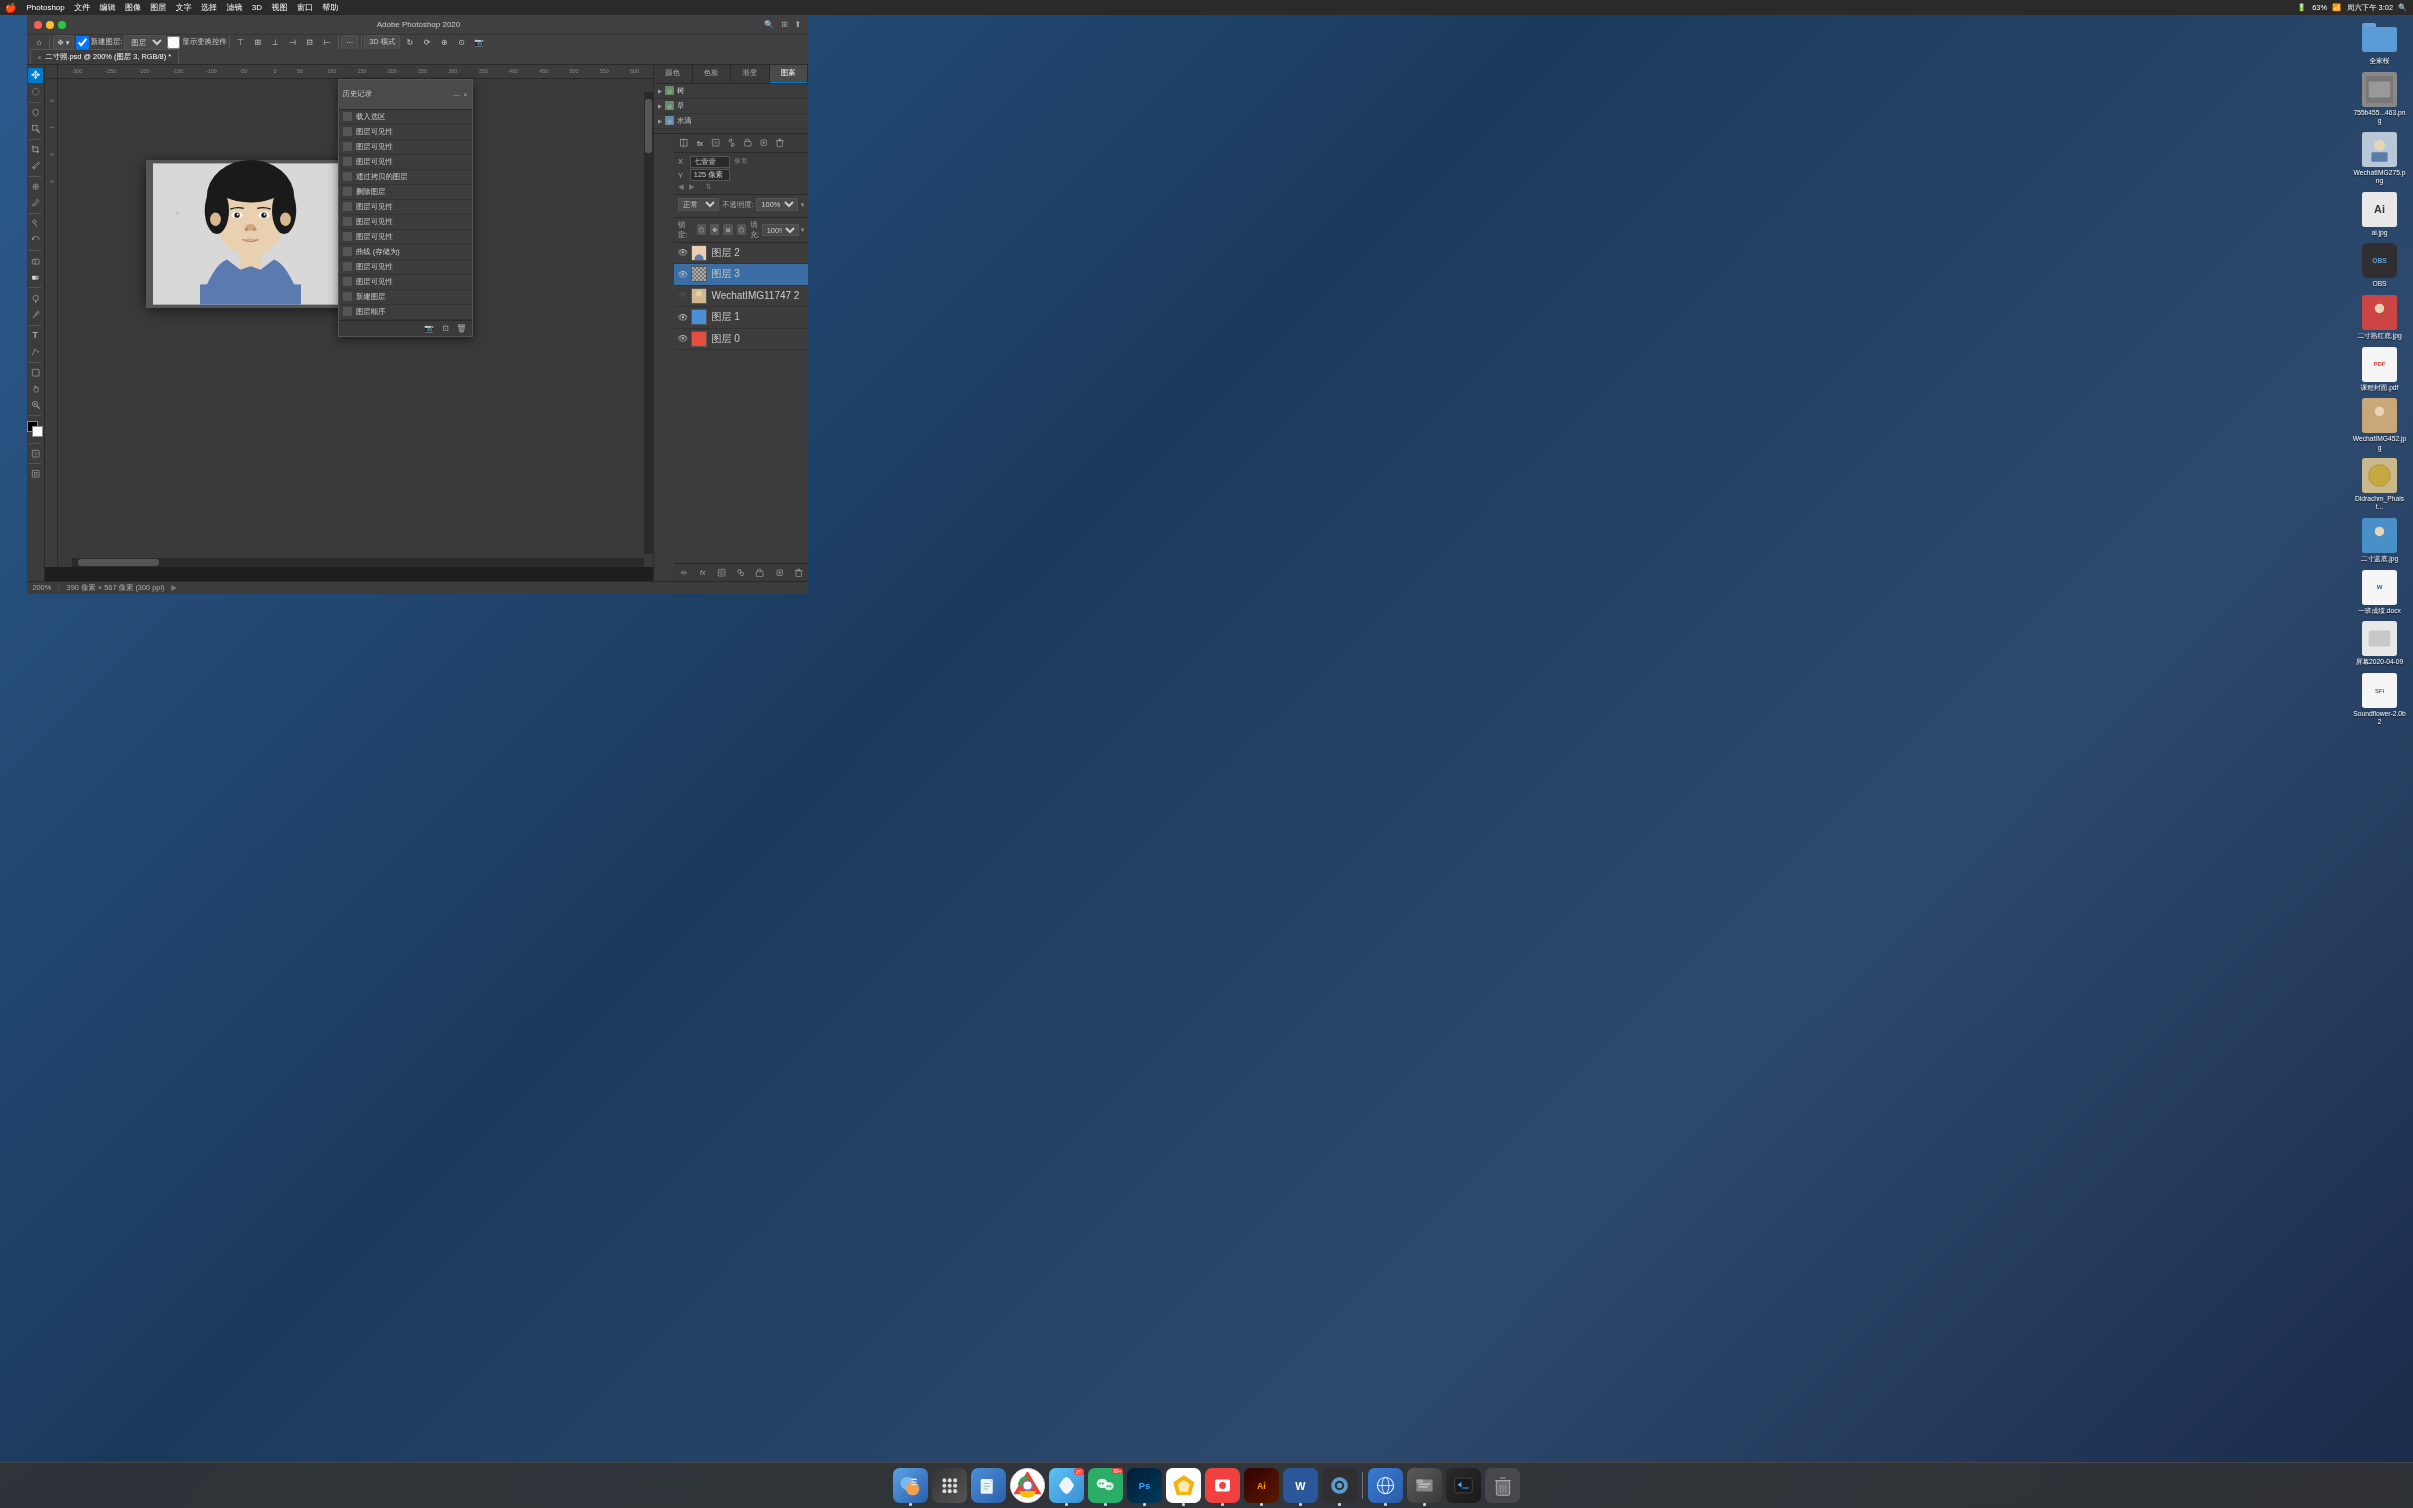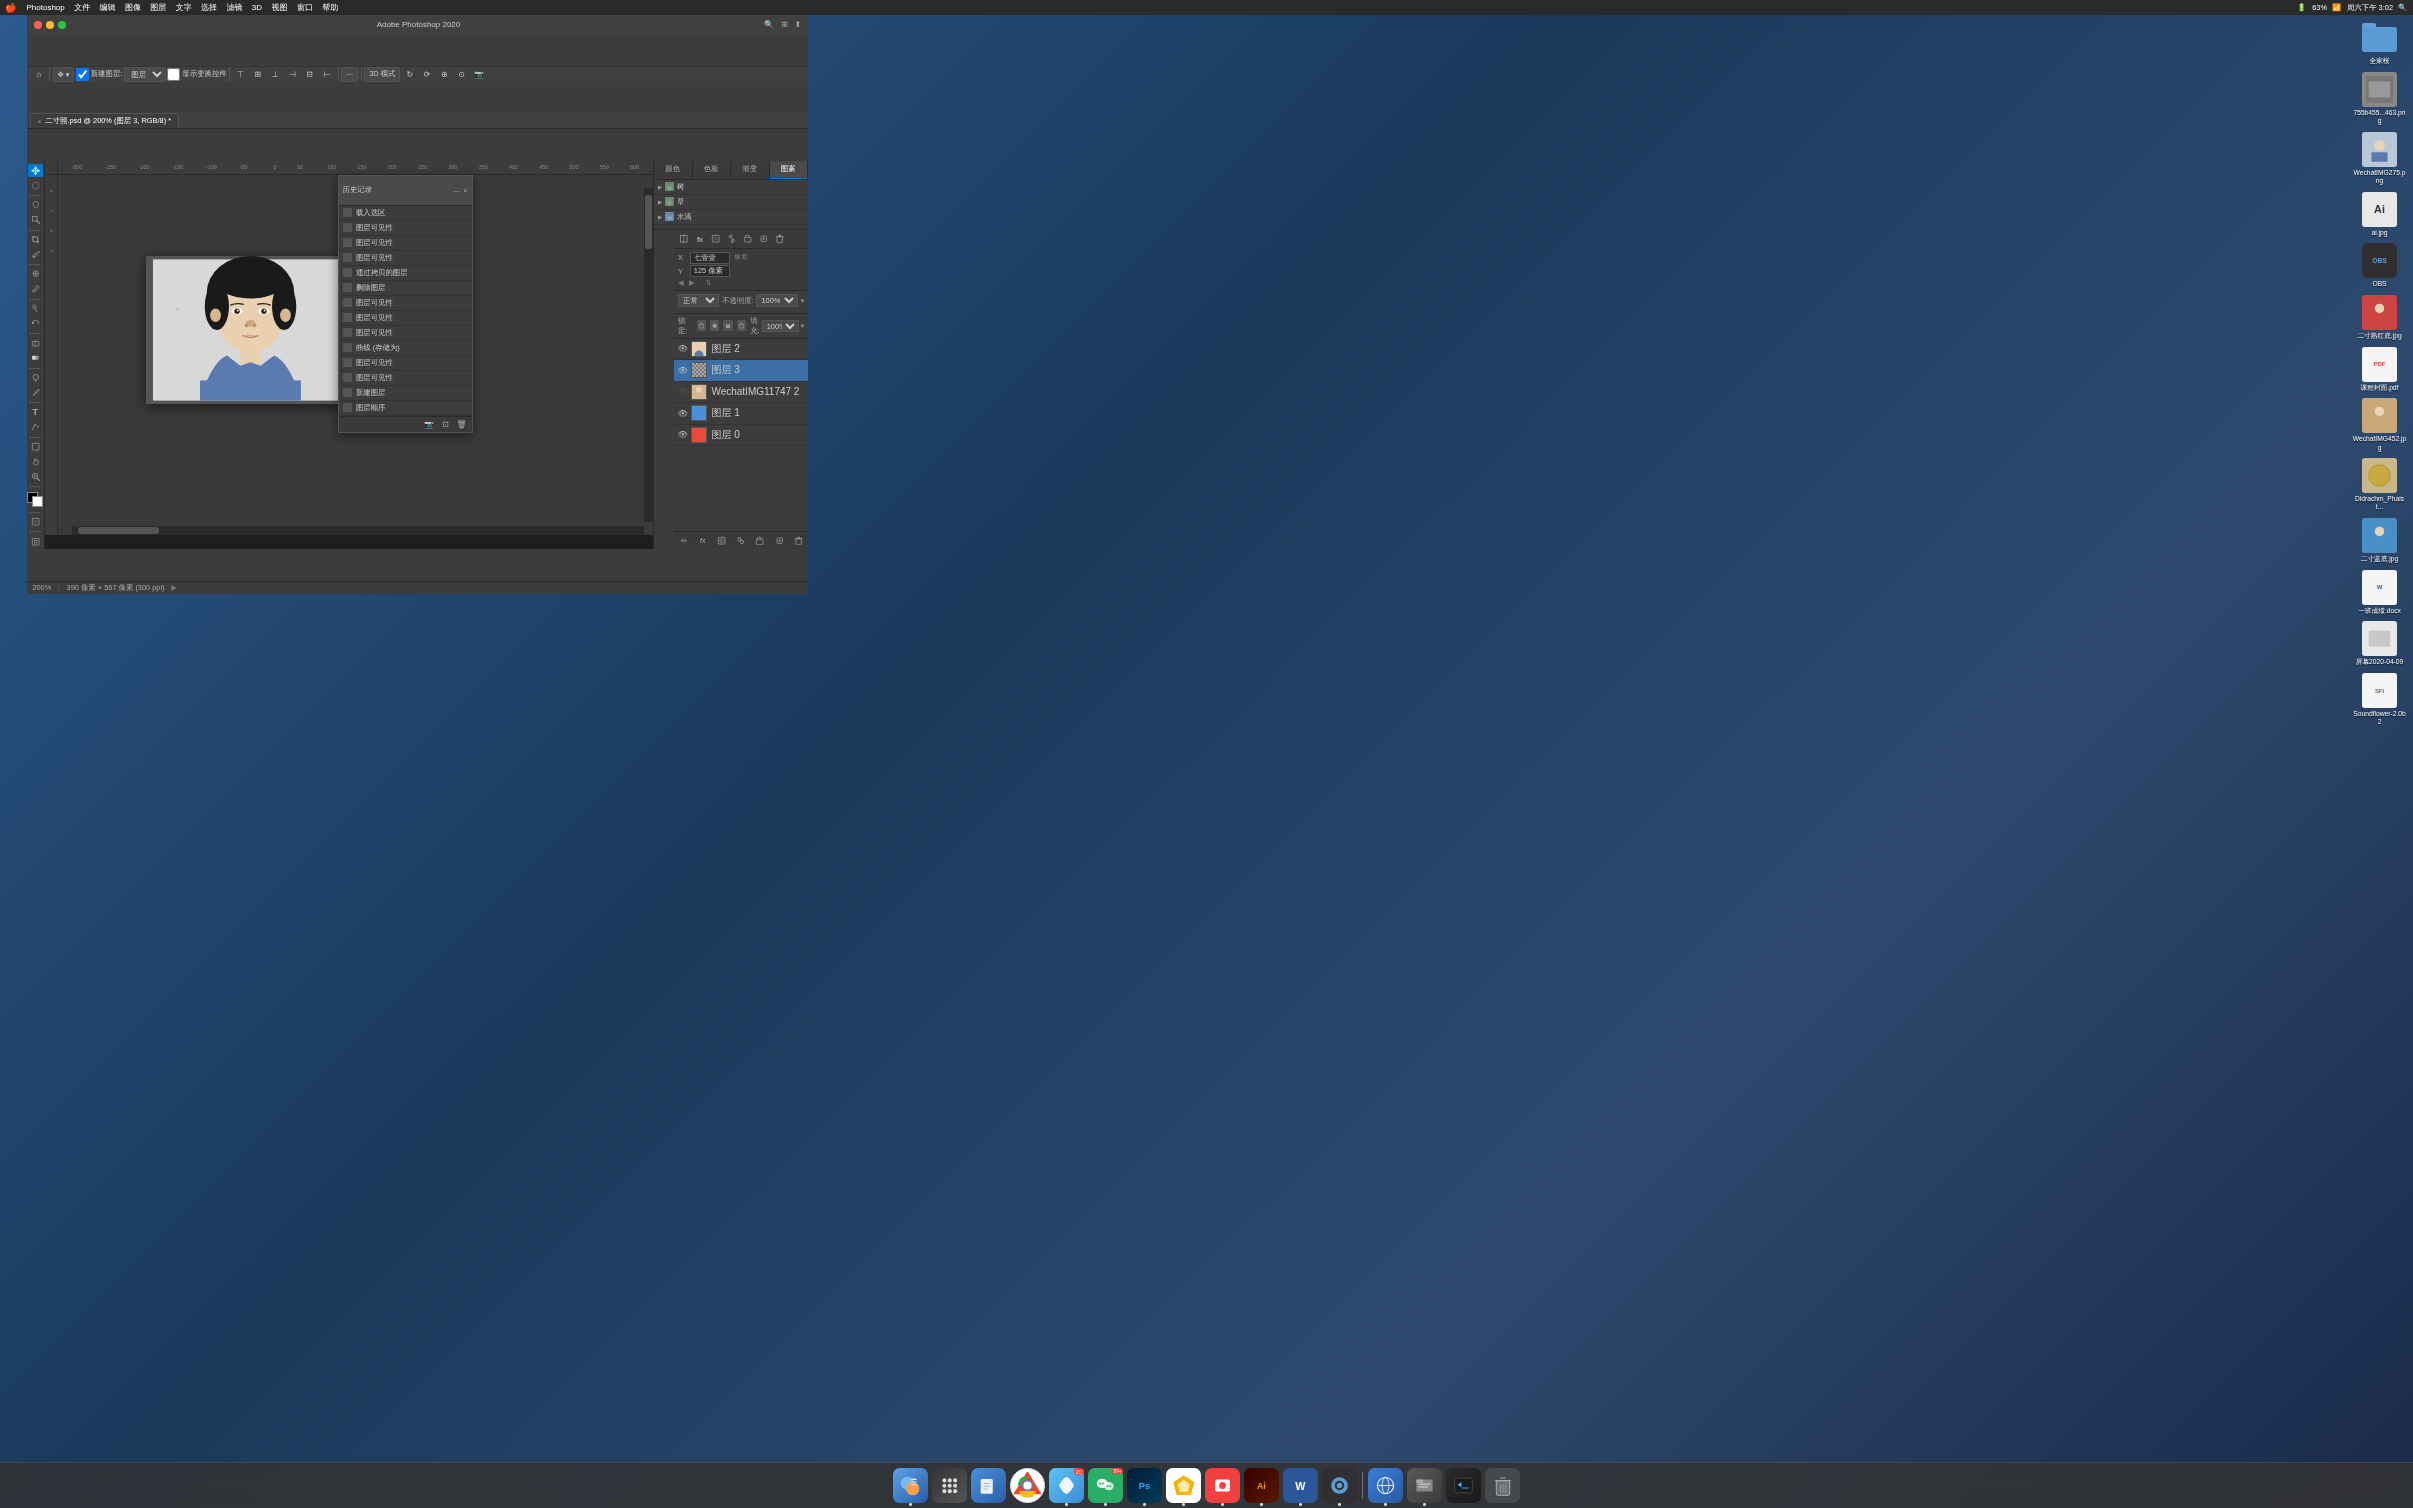--- a/index.html
+++ b/index.html
@@ -92,21 +92,20 @@
     
     #ps-window {
       position: absolute;
       top: 0;
       left: 27px;
       width: 781px;
       height: 579px;
       background: #3c3c3c;
       display: flex;
       flex-direction: column;
-      gap: 32px;
     }
 
     
     #ps-titlebar {
       height: 19px;
       background: #404040;
       display: flex;
       align-items: center;
       padding: 0 6.7px;
       flex-shrink: 0;

